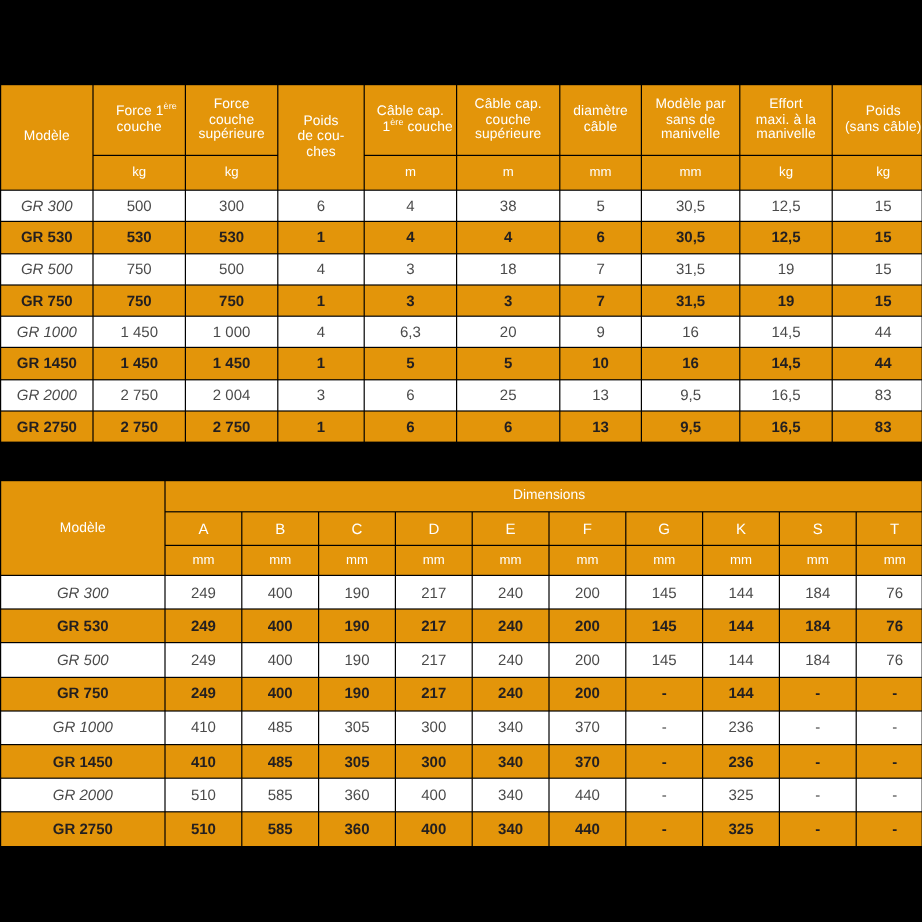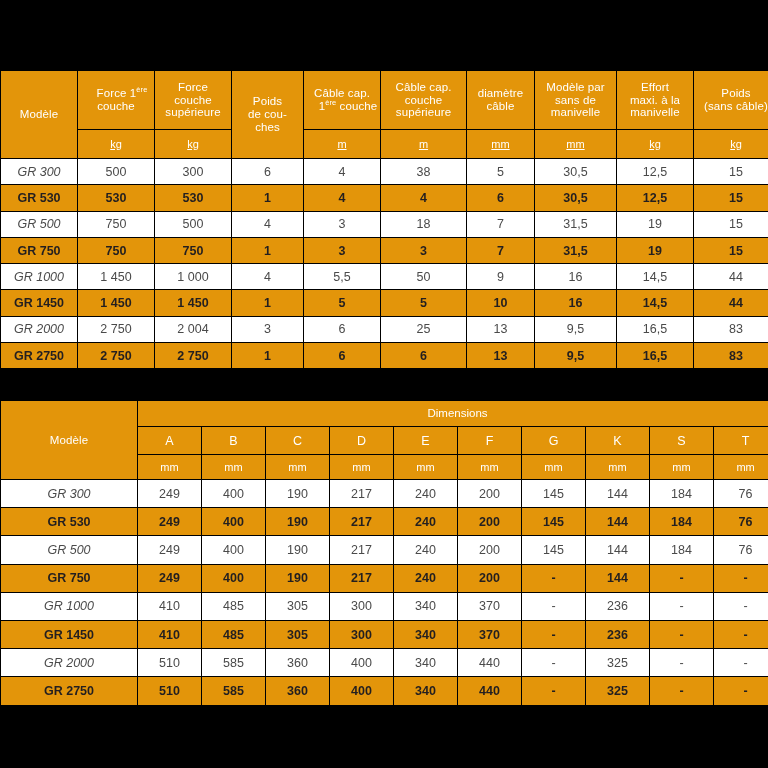--- a/index.html
+++ b/index.html
@@ -78,21 +78,21 @@
     background: #E3950A;
     color: #231F20;
     font-size: 12.5px;
     font-weight: bold;
   }
 
   
   #table1 { top: 70px; }
 
   #table1 tr.hdr-row-1 td { height: 58px; }
-  #table1 tr.hdr-row-2 td { height: 28px; text-decoration: underline; }
+  #table1 tr.hdr-row-2 td { height: 28px; }
   #table1 tr.data-row td   { height: 25.3px; }
 
   
   #table2 { top: 400px; }
 
   #table2 tr.hdr-grp td  { height: 25px; }
   #table2 tr.hdr-ltr td  { height: 27px; }
   #table2 tr.hdr-unit td { height: 24px; }
   #table2 tr.data-row td { height: 27.2px; }
 
@@ -219,22 +219,22 @@
           <td>7</td>
           <td>31,5</td>
           <td>19</td>
           <td>15</td>
         </tr>
         <tr class="data-row row-light">
           <td class="model-cell">GR 1000</td>
           <td>1 450</td>
           <td>1 000</td>
           <td>4</td>
-          <td>5,5</td>
-          <td>50</td>
+          <td>6,3</td>
+          <td>20</td>
           <td>9</td>
           <td>16</td>
           <td>14,5</td>
           <td>44</td>
         </tr>
         <tr class="data-row row-dark">
           <td class="model-cell">GR 1450</td>
           <td>1 450</td>
           <td>1 450</td>
           <td>1</td>

